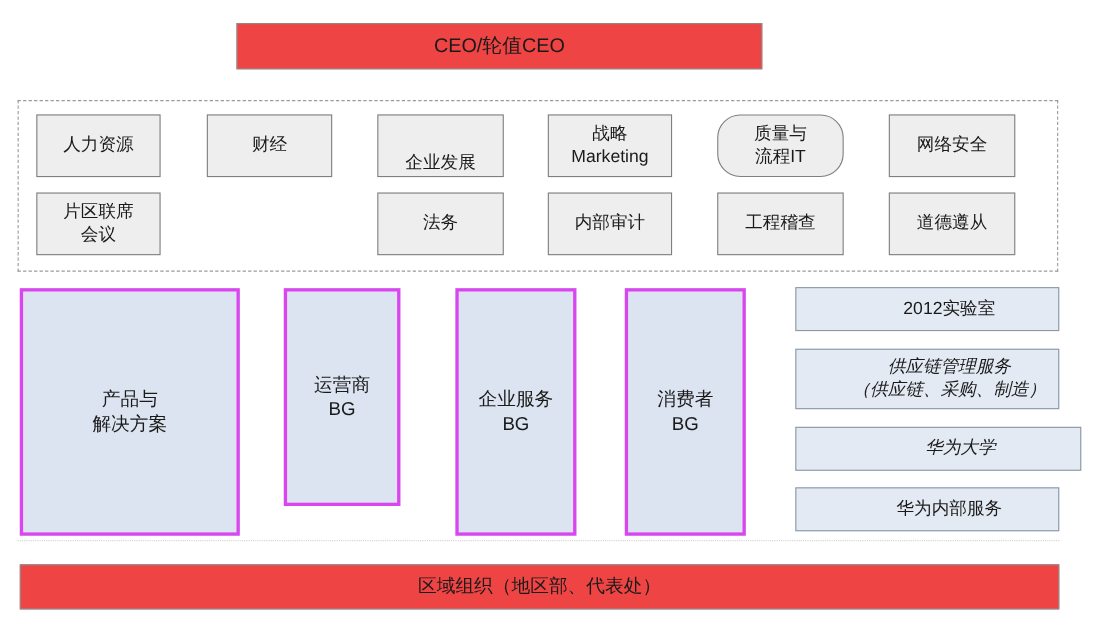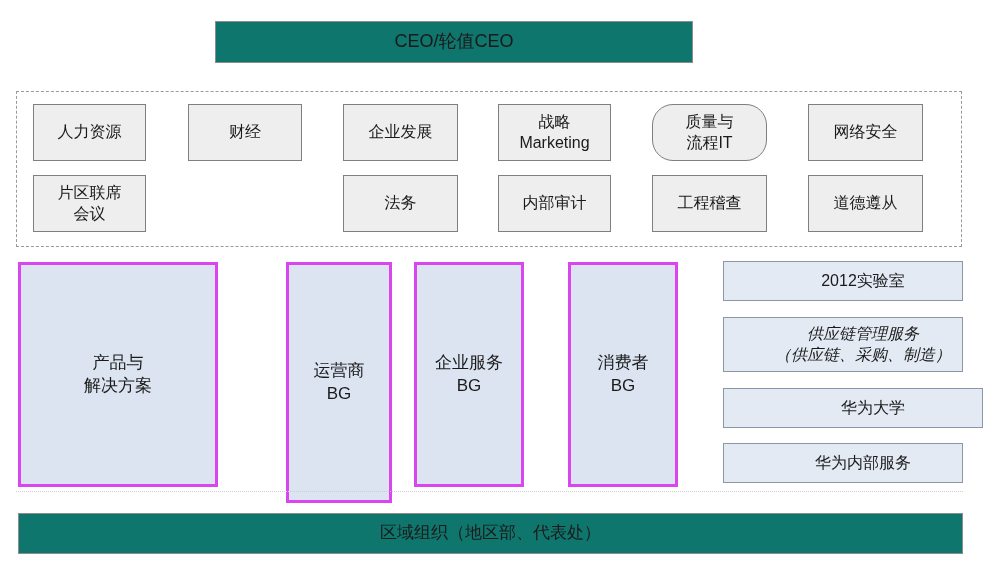--- a/index.html
+++ b/index.html
@@ -16,21 +16,21 @@
     position: absolute;
     box-sizing: border-box;
     display: flex;
     flex-direction: column;
     align-items: center;
     justify-content: center;
     text-align: center;
     line-height: 1.3;
   }
   .box .line { display: block; white-space: nowrap; }
-  .white-box { background: #0f766e; border: 1px solid #8c8c8c; font-size: 18px; }
+  .white-box { background: #ef4444; border: 1px solid #8c8c8c; font-size: 18px; }
   .gray-box  { background: #eeeeee; border: 1px solid #7f7f7f; font-size: 16px; }
   .blue-box  { background: #dbe4f0; border: 3px solid #d946ef; font-size: 17px; }
   .lblue-box { background: #e3eaf4; border: 1px solid #8a97a6; font-size: 16px; padding-left: 40px; }
   .dashed-container {
     position: absolute;
     box-sizing: border-box;
     border: 1px dashed #9a9a9a;
     background: transparent;
   }
   .faint-sep {
@@ -50,21 +50,21 @@
   </div>
 
   <div class="dashed-container" style="left:16px; top:91px; width:946px; height:156px;"></div>
 
   <div class="box gray-box" style="left:33px; top:104px; width:113px; height:57px;">
     <span class="line">人力资源</span>
   </div>
   <div class="box gray-box" style="left:188px; top:104px; width:114px; height:57px;">
     <span class="line">财经</span>
   </div>
-  <div class="box gray-box" style="left:343px; top:104px; width:115px; height:57px;">
+  <div class="box gray-box" style="left:343px; top:104px; width:115px; height:57px;justify-content:flex-end;">
     <span class="line">企业发展</span>
   </div>
   <div class="box gray-box" style="left:498px; top:104px; width:113px; height:57px;">
     <span class="line">战略</span>
     <span class="line">Marketing</span>
   </div>
   <div class="box gray-box" style="left:652px; top:104px; width:115px; height:57px;border-radius:21px;">
     <span class="line">质量与</span>
     <span class="line">流程IT</span>
   </div>
@@ -86,41 +86,41 @@
     <span class="line">工程稽查</span>
   </div>
   <div class="box gray-box" style="left:808px; top:175px; width:115px; height:57px;">
     <span class="line">道德遵从</span>
   </div>
 
   <div class="box blue-box" style="left:18px; top:262px; width:200px; height:225px;">
     <span class="line">产品与</span>
     <span class="line">解决方案</span>
   </div>
-  <div class="box blue-box" style="left:258px; top:262px; width:106px; height:241px;margin-left:28px;">
+  <div class="box blue-box" style="left:258px; top:262px; width:106px; height:198px;">
     <span class="line">运营商</span>
     <span class="line">BG</span>
   </div>
   <div class="box blue-box" style="left:414px; top:262px; width:110px; height:225px;">
     <span class="line">企业服务</span>
     <span class="line">BG</span>
   </div>
   <div class="box blue-box" style="left:568px; top:262px; width:110px; height:225px;">
     <span class="line">消费者</span>
     <span class="line">BG</span>
   </div>
 
   <div class="box lblue-box" style="left:723px; top:261px; width:240px; height:40px;">
     <span class="line">2012实验室</span>
   </div>
   <div class="box lblue-box" style="left:723px; top:317px; width:240px; height:55px;font-style:italic;">
     <span class="line">供应链管理服务</span>
     <span class="line">（供应链、采购、制造）</span>
   </div>
-  <div class="box lblue-box" style="left:723px; top:388px; width:260px; height:40px;">
+  <div class="box lblue-box" style="left:723px; top:388px; width:260px; height:40px;font-style:italic;">
     <span class="line">华为大学</span>
   </div>
   <div class="box lblue-box" style="left:723px; top:443px; width:240px; height:40px;">
     <span class="line">华为内部服务</span>
   </div>
 
   <div class="faint-sep" style="left:16px; top:491px; width:947px;"></div>
 
   <div class="box white-box bottom-bar" style="left:18px; top:513px; width:945px; height:41px;">
     <span class="line">区域组织（地区部、代表处）</span>

